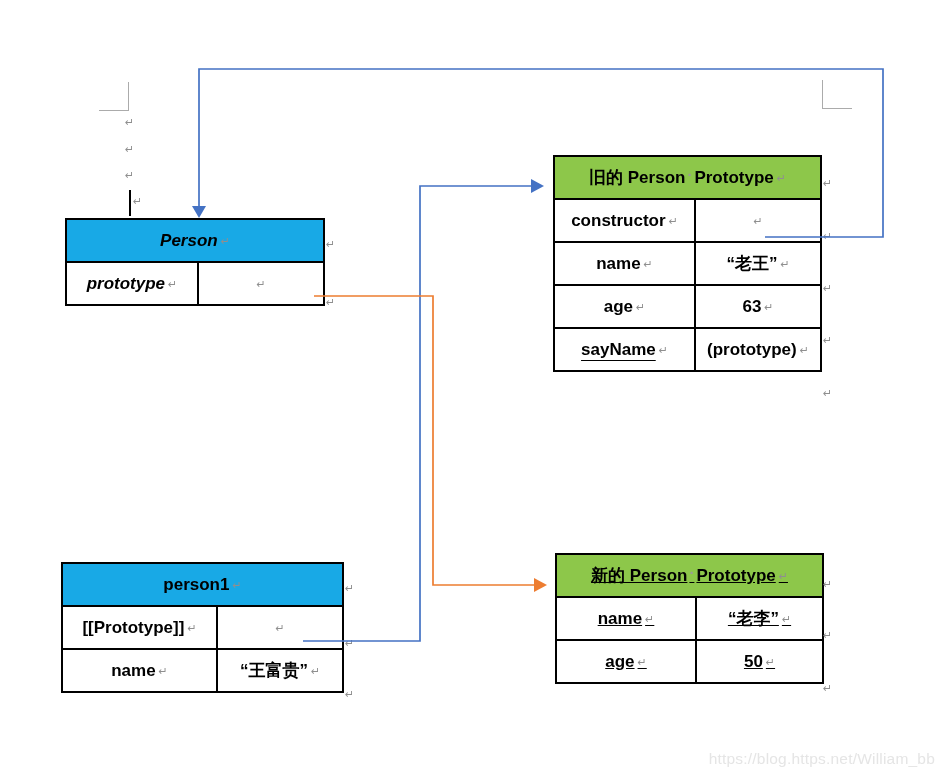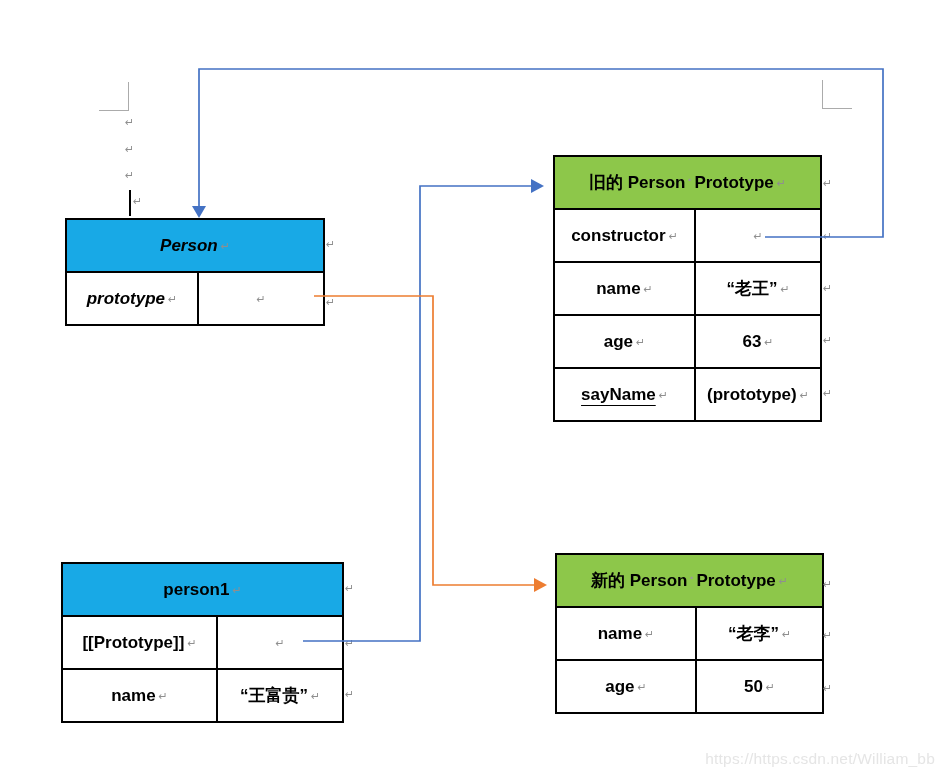--- a/index.html
+++ b/index.html
@@ -9,21 +9,21 @@
   }
   
   table.obj{
     position:absolute;border-collapse:collapse;table-layout:fixed;
     font-size:17px;font-weight:bold;background:#fff;
   }
   table.obj th,table.obj td{
     border:2px solid #000;text-align:center;vertical-align:middle;
     padding:0 2px;overflow:hidden;white-space:nowrap;
   }
-  table.obj tr{height:53px;}
+  table.obj tr{height:43px;}
   th.hdr-blue{background:var(--header-blue,#18A9E6);}
   th.hdr-green{background:var(--header-green,#8DC74A);}
   
   .pilcrow{
     color:var(--mark-gray,#8f8f8f);font-size:11px;font-weight:400;
     margin-left:3px;vertical-align:1px;
   }
   .mark-abs{
     position:absolute;color:var(--mark-gray,#8f8f8f);
     font-size:11px;font-weight:400;line-height:11px;
@@ -170,21 +170,21 @@
     </tr>
   </tbody>
     </table>
 
   <span class="mark-abs" style="left:823px;top:178px;">↵</span>
   <span class="mark-abs" style="left:823px;top:231px;">↵</span>
   <span class="mark-abs" style="left:823px;top:283px;">↵</span>
   <span class="mark-abs" style="left:823px;top:335px;">↵</span>
   <span class="mark-abs" style="left:823px;top:388px;">↵</span>
 
-  <table class="obj" style="left:555px;top:553px;width:267px;">
+  <table class="obj" style="left:555px;top:553px;width:267px;text-decoration:underline;">
     <colgroup>
         <col style="width:140px">
         <col style="width:127px">
       </colgroup>
     <tbody>
         <tr>
       <th colspan="2" class="hdr-green">
         <span>新的 Person</span><span class="space-dot">·</span><span>Prototype</span><span class="pilcrow">↵</span>
       </th>
     </tr>
@@ -216,14 +216,14 @@
     <polyline class="line-blue" points="765,237 883,237 883,69 199,69 199,206"></polyline>
     <polygon class="head-blue" points="192,206 206,206 199,218"></polygon>
 
     <polyline class="line-blue" points="303,641 420,641 420,186 531,186"></polyline>
     <polygon class="head-blue" points="531,179 531,193 544,186"></polygon>
 
     <polyline class="line-orange" points="314,296 433,296 433,585 534,585"></polyline>
     <polygon class="head-orange" points="534,578 534,592 547,585"></polygon>
   </svg>
 
-  <div class="watermark">https://https.csdn.net/William_bb</div>
+  <div class="watermark">https://blog.https.net/William_bb</div>
 </div>
 
 </body></html>

